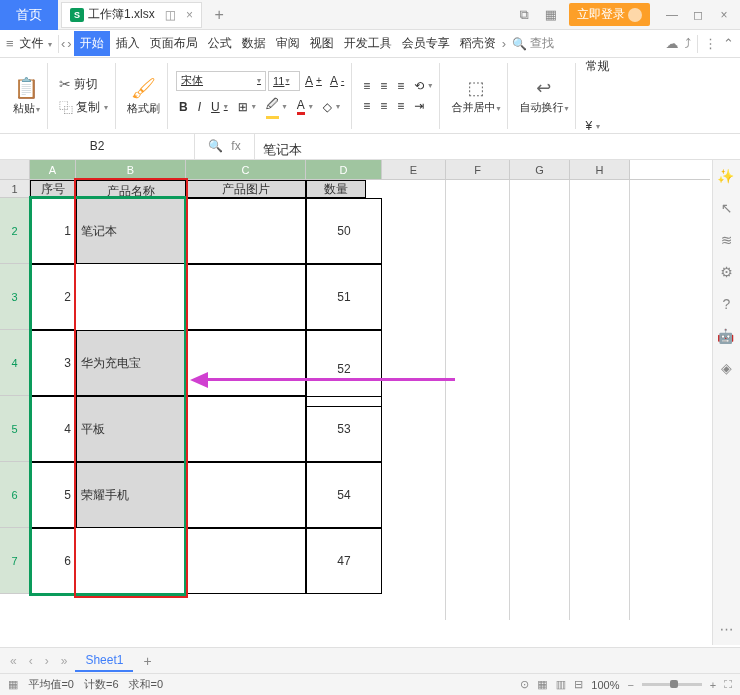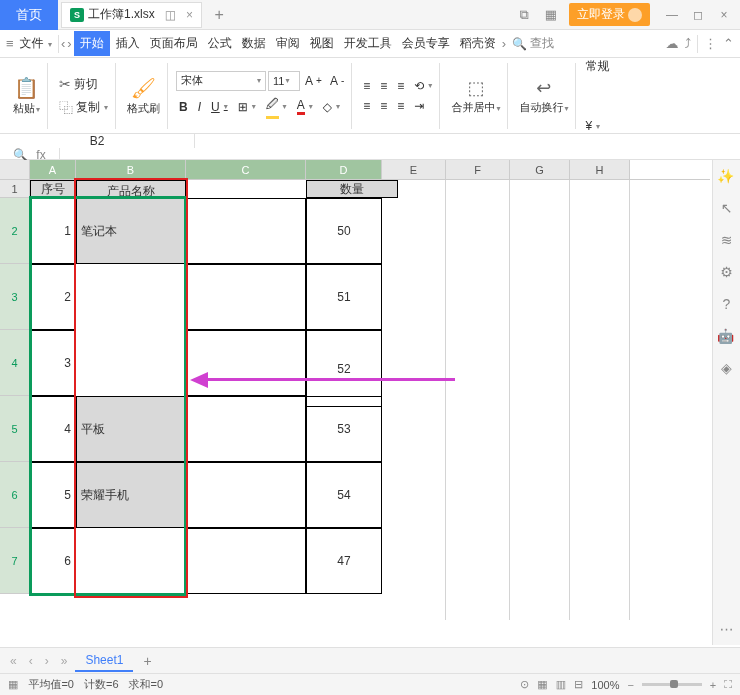--- a/index.html
+++ b/index.html
@@ -30,28 +30,28 @@
 
 
 .ribbon { height: 76px; background: #fff; border-bottom: 1px solid #e0e0e0; display: flex; align-items: center; padding: 4px 6px; gap: 4px; }
 .rgroup { display: flex; flex-direction: column; gap: 2px; padding: 0 4px; border-right: 1px solid #e0e0e0; height: 66px; justify-content: center; }
 .rgroup.nosp { border-right: none; gap: 40px; }
 .rrow { display: flex; align-items: center; gap: 4px; }
 .rbtn { display: flex; align-items: center; gap: 3px; font-size: 12px; color: #333; padding: 2px 3px; }
 .rbtn.v { flex-direction: column; gap: 1px; font-size: 11px; }
 .ricon { font-size: 14px; color: #666; }
 .ricon.orange { color: #fd9f28; }
-.font-select { display: flex; align-items: center; gap: 2px; }
+.font-select { display: flex; align-items: center; gap: 2px; text-decoration: underline; }
 .font-select .sel { border: 1px solid #ccc; padding: 2px 4px; font-size: 11px; height: 20px; display: flex; align-items: center; }
 .font-select .w1 { width: 90px; }
 .font-select .w2 { width: 32px; }
 .arr { color: #888; font-size: 8px; margin-left: 1px; }
 
 
-.fxbar { height: 26px; border-bottom: 1px solid #e0e0e0; display: flex; align-items: flex-start; flex-direction: column; }
+.fxbar { height: 26px; border-bottom: 1px solid #e0e0e0; display: flex; align-items: flex-end; }
 .namebox { width: 195px; height: 26px; border-right: 1px solid #e0e0e0; display: flex; align-items: center; padding: 0 6px; justify-content: center; }
 .fxctrl { width: 60px; display: flex; align-items: center; justify-content: center; gap: 8px; border-right: 1px solid #e0e0e0; height: 26px; color: #888; }
 .fxinput { flex: 1; padding: 0 8px; font-size: 13px; }
 
 
 .gridwrap { position: absolute; top: 160px; left: 0; right: 30px; bottom: 50px; overflow: hidden; background: #fff; }
 .colheads { display: flex; height: 20px; border-bottom: 1px solid #ccc; position: relative; }
 .corner { width: 30px; border-right: 1px solid #ccc; background: #e8e8e8; }
 .ch { border-right: 1px solid #ccc; background: #e8e8e8; display: flex; align-items: center; justify-content: center; color: #555; font-size: 11px; }
 .ch.sel { background: #a0c5a0; color: #fff; }
@@ -259,32 +259,34 @@
       <div class="rh sel" style="height:66px">3</div>
       <div class="rh sel" style="height:66px">4</div>
       <div class="rh sel" style="height:66px">5</div>
       <div class="rh sel" style="height:66px">6</div>
       <div class="rh sel" style="height:66px">7</div>
     </div>
     <div class="cells" style="width:680px;height:440px">
 
       <div class="cell hdr" style="left:0;top:0;width:46px;height:18px">序号</div>
       <div class="cell hdr" style="left:46px;top:0;width:110px;height:22px">产品名称</div>
-      <div class="cell hdr" style="left:276px;top:0;width:92px;height:18px">数量</div>
+      <div class="cell hdr" style="left:156px;top:0;width:120px;height:18px">产品图片</div>
+      <div class="cell hdr" style="left:276px;top:0;width:60px;height:18px">数量</div>
 
       <div class="cell bord rt" style="left:0;top:18px;width:46px;height:66px">1</div>
       <div class="cell bord" style="left:46px;top:18px;width:110px;height:66px;background:#d9d9d9">笔记本</div>
       <div class="cell bord" style="left:156px;top:18px;width:120px;height:66px"></div>
       <div class="cell bord ctr" style="left:276px;top:18px;width:76px;height:66px">50</div>
 
       <div class="cell bord rt" style="left:0;top:84px;width:46px;height:66px">2</div>
       <div class="cell bord" style="left:156px;top:84px;width:120px;height:66px"></div>
       <div class="cell bord ctr" style="left:276px;top:84px;width:76px;height:66px">51</div>
 
       <div class="cell bord rt" style="left:0;top:150px;width:46px;height:66px">3</div>
+      <div class="cell bord" style="left:46px;top:150px;width:110px;height:66px;background:#d9d9d9">华为充电宝</div>
       <div class="cell bord" style="left:156px;top:150px;width:120px;height:66px"></div>
       <div class="cell bord ctr" style="left:276px;top:150px;width:76px;height:77px">52</div>
 
       <div class="cell bord rt" style="left:0;top:216px;width:46px;height:66px">4</div>
       <div class="cell bord" style="left:46px;top:216px;width:110px;height:66px;background:#d9d9d9">平板</div>
       <div class="cell bord" style="left:156px;top:216px;width:120px;height:66px"></div>
       <div class="cell bord ctr" style="left:276px;top:216px;width:76px;height:66px">53</div>
 
       <div class="cell bord rt" style="left:0;top:282px;width:46px;height:66px">5</div>
       <div class="cell bord" style="left:46px;top:282px;width:110px;height:66px;background:#d9d9d9">荣耀手机</div>

